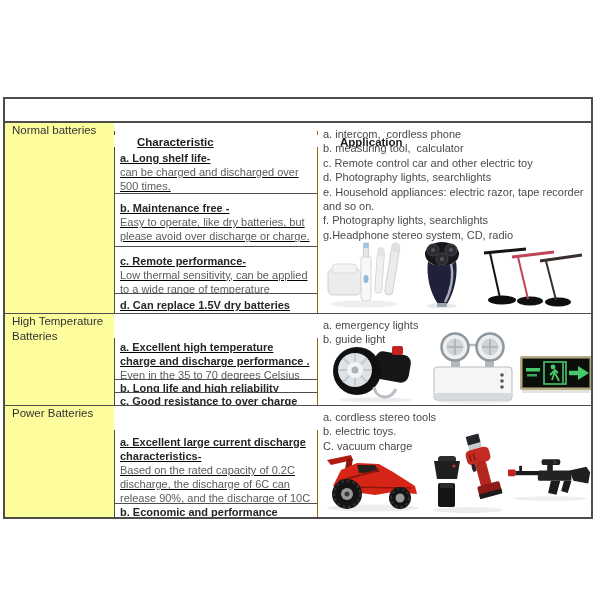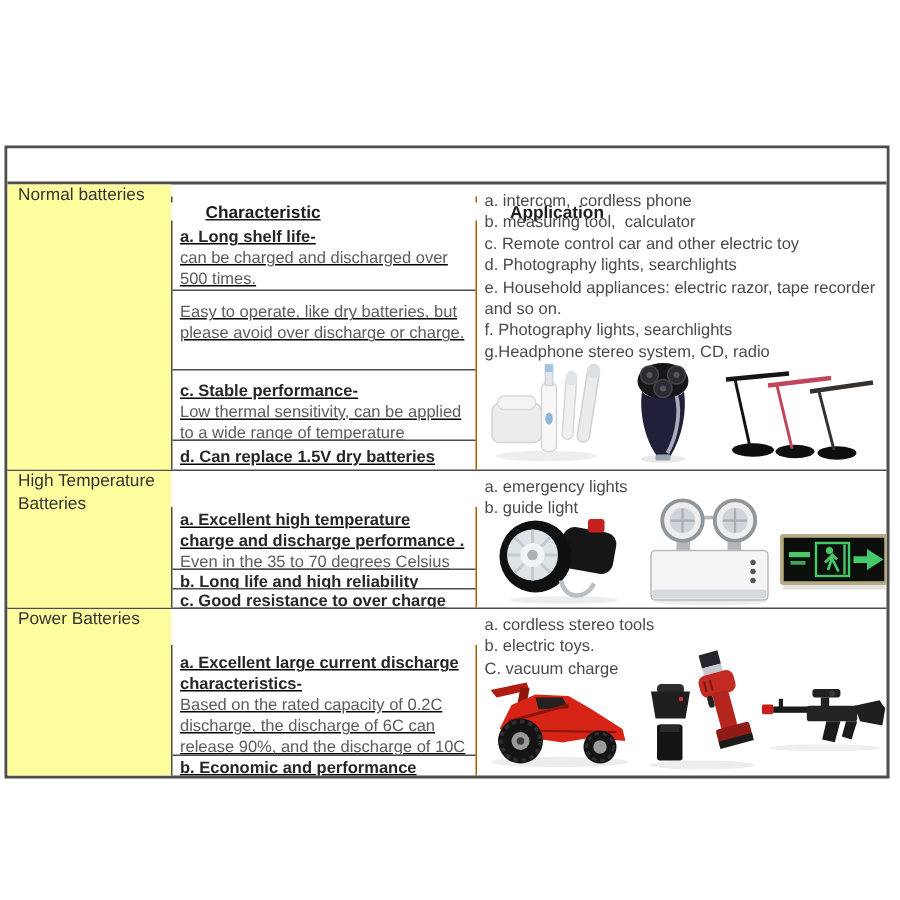--- a/index.html
+++ b/index.html
@@ -40,24 +40,25 @@
     <div class="trow" style="height:191px">
       <div class="type-cell col-type">
         <span>Normal batteries</span>
       </div>
       <div class="char-cell col-char">
         <div class="subrow" style="height:55px">
           <div class="char-title">a. Long shelf life-</div>
           <div class="char-desc">can be charged and discharged over 500 times.</div>
         </div>
         <div class="subrow" style="height:60px;padding-top:7px">
+          <div class="char-title">b. Maintenance free -</div>
           <div class="char-desc">Easy to operate, like dry batteries, but please avoid over discharge or charge.</div>
         </div>
         <div class="subrow" style="height:54px;padding-top:7px">
-          <div class="char-title">c. Stable performance-</div>
+          <div class="char-title">c. Remote performance-</div>
           <div class="char-desc">Low thermal sensitivity, can be applied to a wide range of temperature conditions.</div>
         </div>
         <div class="subrow" style="height:22px">
           <div class="char-title">d. Can replace 1.5V dry batteries</div>
         </div>
       </div>
       <div class="app-cell col-app">
         <div class="app-list">
           <div class="app-line">a. intercom,&nbsp; cordless phone</div>
           <div class="app-line">b. measuring tool,&nbsp; calculator</div>

